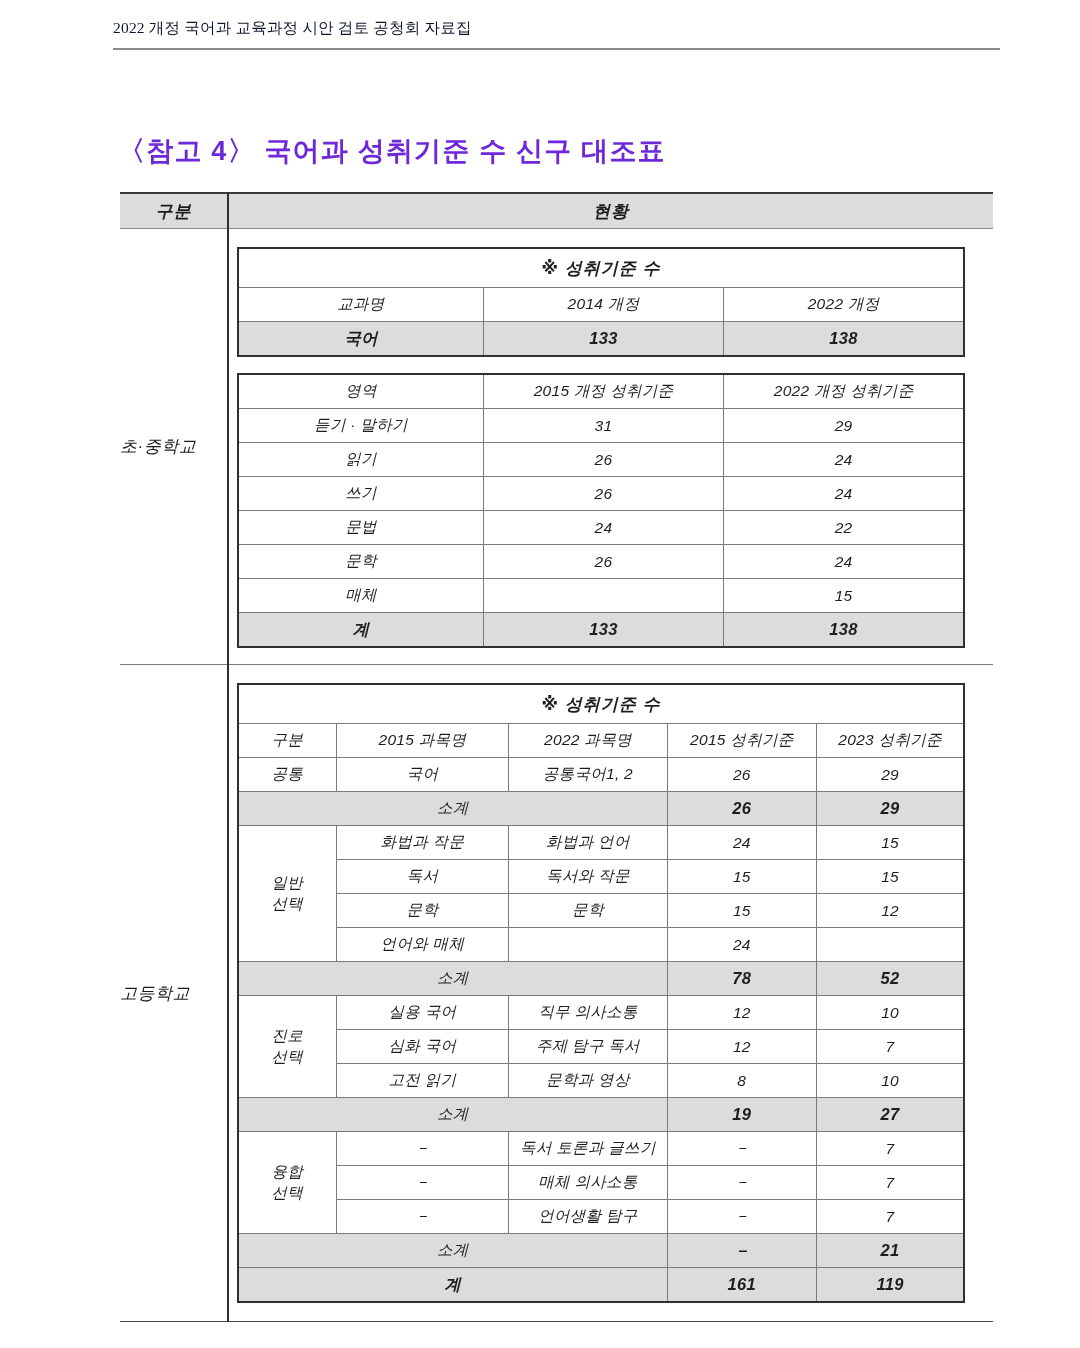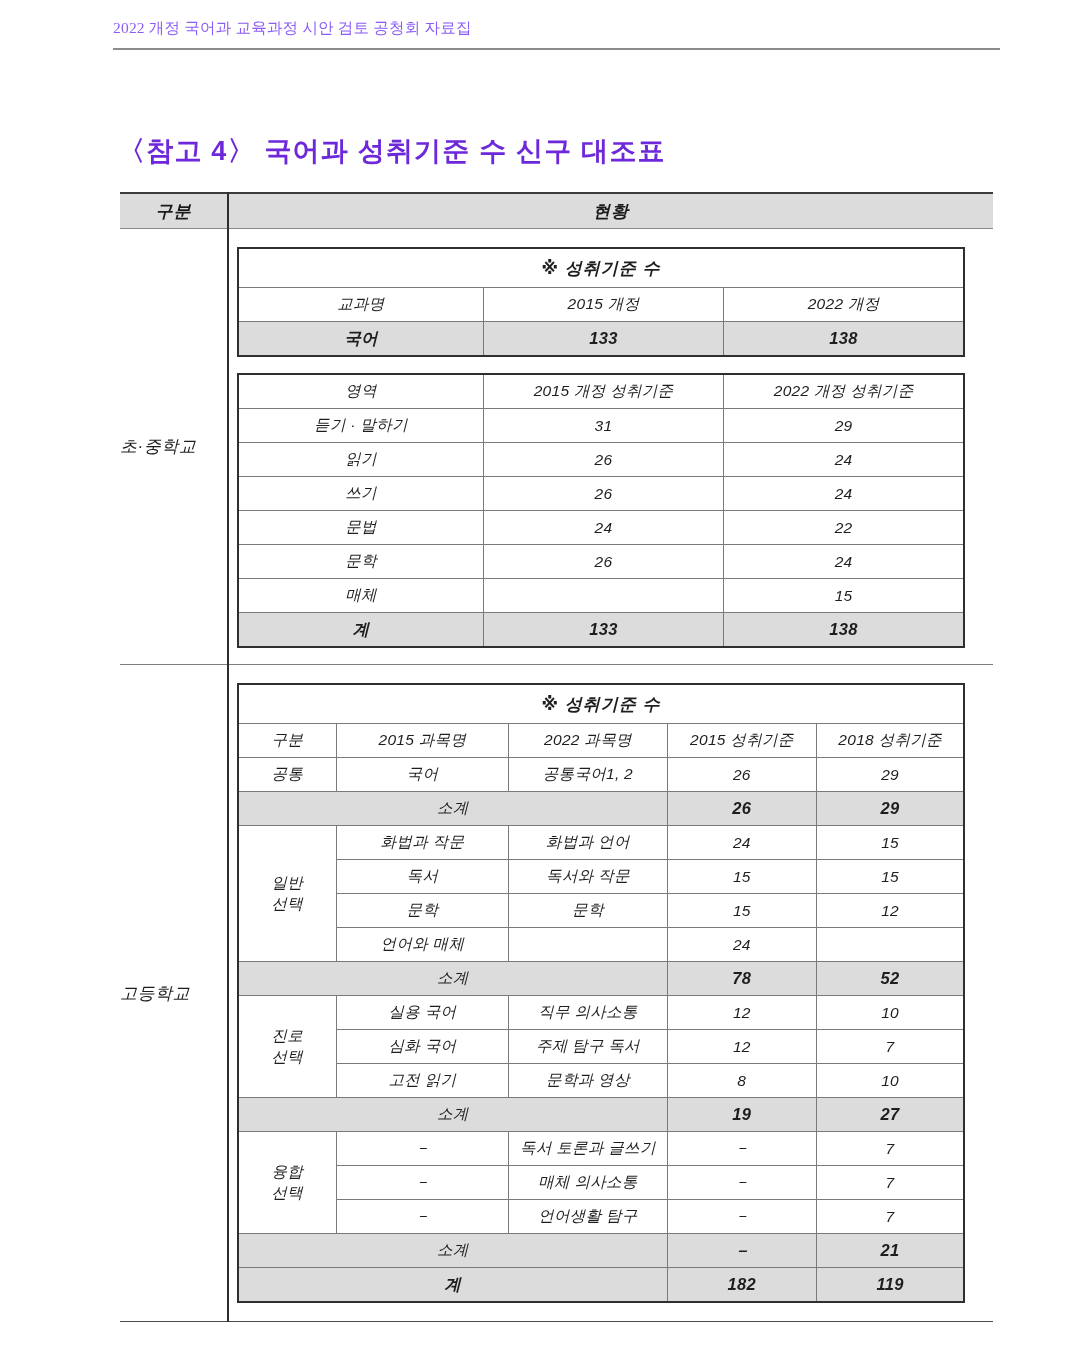--- a/index.html
+++ b/index.html
@@ -19,21 +19,21 @@
   
   .page-header {
     position: absolute;
     left: 113px;
     top: 18px;
     width: 887px;
   }
   .page-header .header-text {
     font-size: 15.5px;
     letter-spacing: 0.2px;
-    color: #8b5cf6;
+    color: #0f172a;
     white-space: nowrap;
   }
   .page-header .header-rule {
     margin-top: 9px;
     height: 2px;
     background: #8c8c8c;
   }
 
   
   .doc-title {
@@ -185,21 +185,21 @@
               <col class="c-e1">
               <col class="c-e2">
               <col class="c-e3">
             </colgroup>
           <tbody>
             <tr>
               <td class="note" colspan="3">※ 성취기준 수</td>
             </tr>
             <tr>
               <td>교과명</td>
-              <td>2015 개정</td>
+              <td>2014 개정</td>
               <td>2022 개정</td>
             </tr>
             <tr>
               <td class="gray bold">국어</td>
               <td class="gray bold">133</td>
               <td class="gray bold">138</td>
             </tr>
           </tbody>
         </table>
 
@@ -270,21 +270,21 @@
             </colgroup>
           <tbody>
             <tr>
               <td class="note" colspan="5">※ 성취기준 수</td>
             </tr>
             <tr>
               <td>구분</td>
               <td>2015 과목명</td>
               <td>2022 과목명</td>
               <td>2015 성취기준</td>
-              <td>2018 성취기준</td>
+              <td>2023 성취기준</td>
             </tr>
 
             <tr>
               <td rowspan="1">공통</td>
               <td>국어</td>
               <td>공통국어1, 2</td>
               <td>26</td>
               <td>29</td>
             </tr>
             <tr>
@@ -378,21 +378,21 @@
               <td>7</td>
             </tr>
             <tr>
               <td class="gray" colspan="3">소계</td>
               <td class="gray bold">－</td>
               <td class="gray bold">21</td>
             </tr>
 
             <tr>
               <td class="gray bold" colspan="3">계</td>
-              <td class="gray bold">182</td>
+              <td class="gray bold">161</td>
               <td class="gray bold">119</td>
             </tr>
           </tbody>
         </table>
 
       </td>
     </tr>
   </tbody>
 </table>
 

